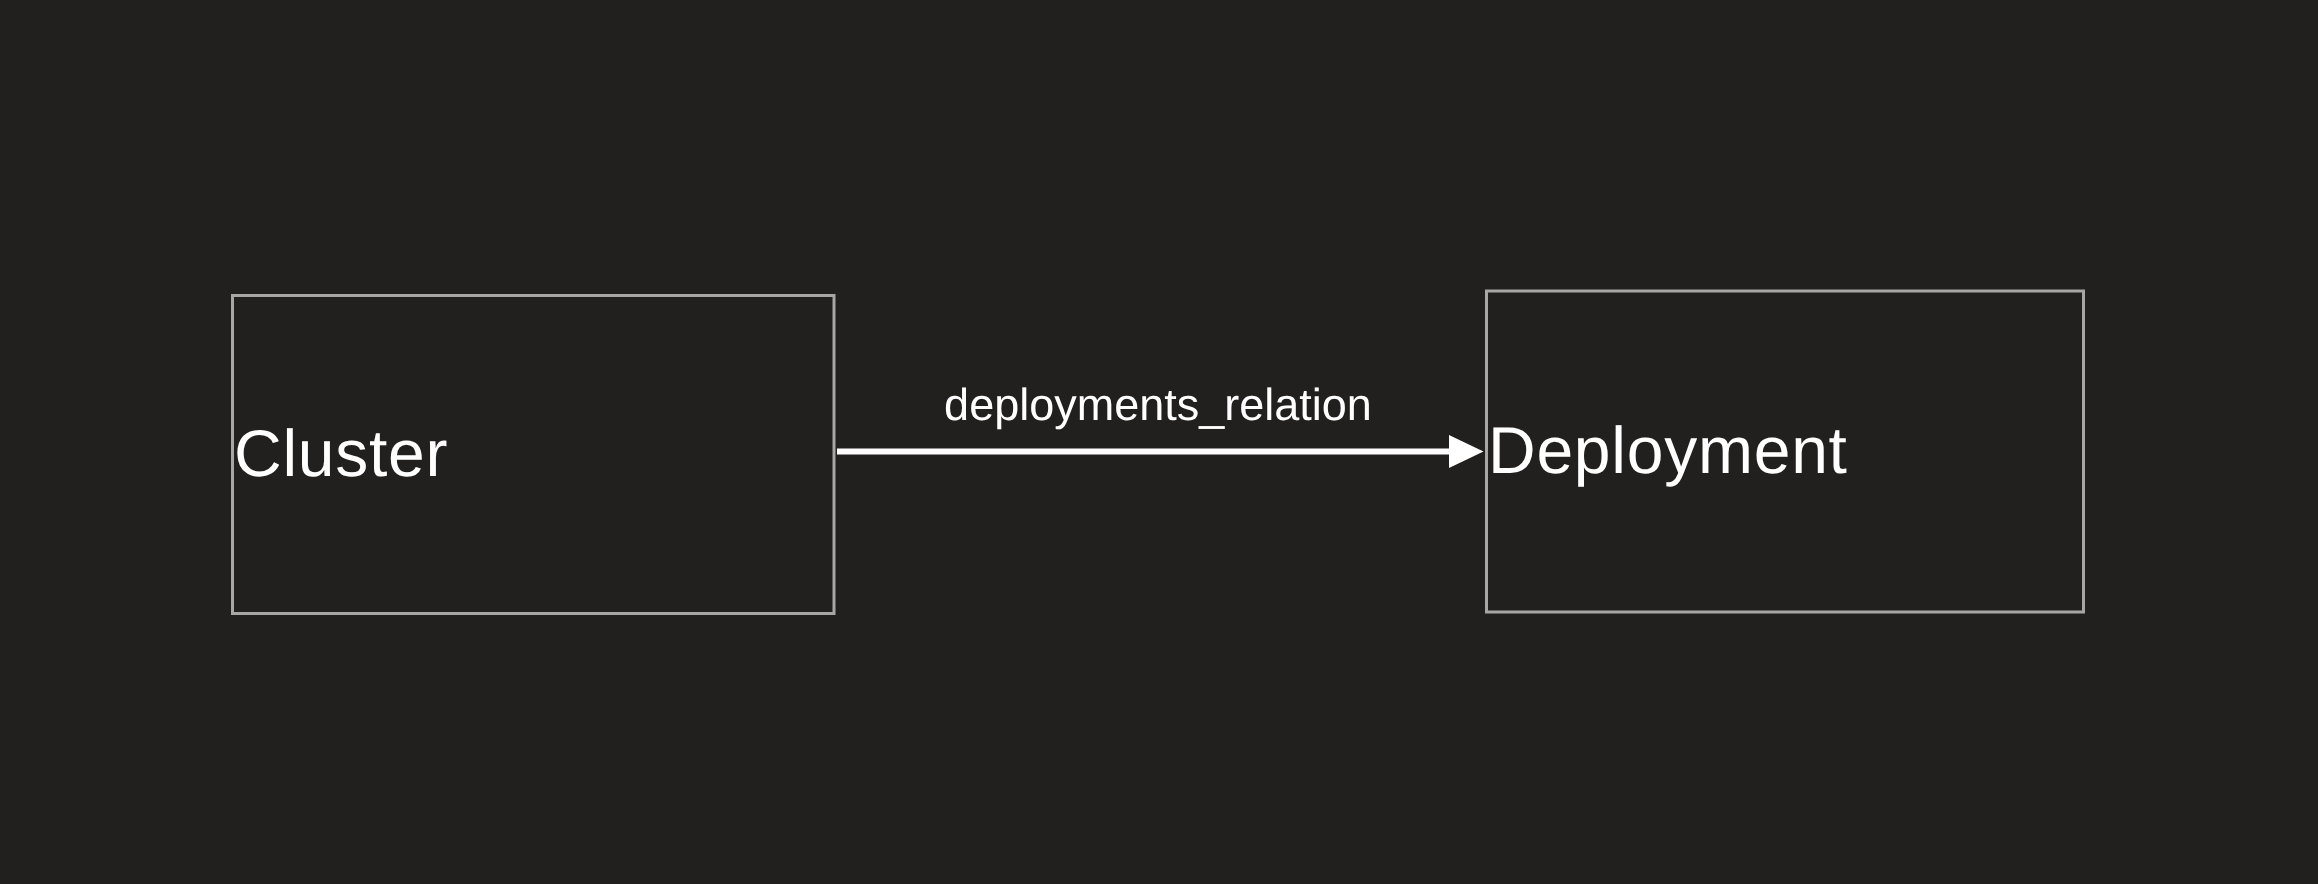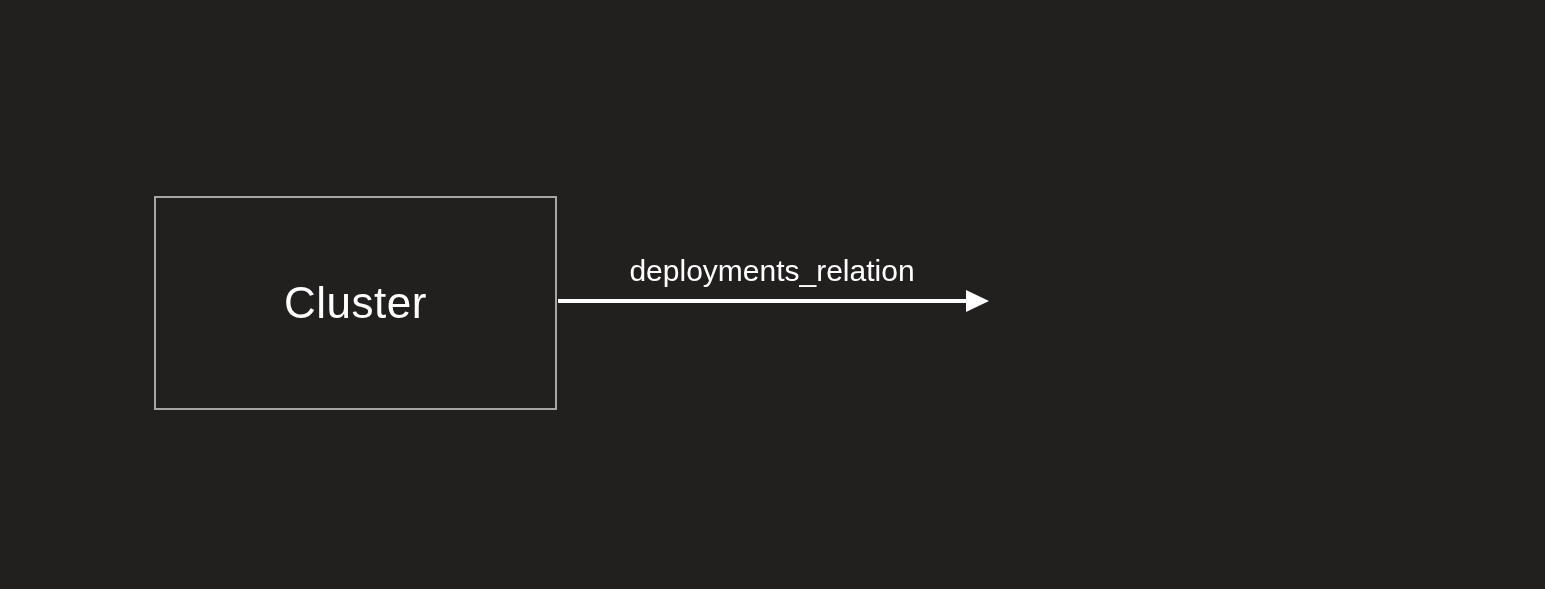--- a/index.html
+++ b/index.html
@@ -14,21 +14,20 @@
     position: absolute;
     left: 0; top: 0;
     width: 1545px; height: 589px;
   }
   .node {
     position: absolute;
     border: 2px solid #A8A5A5;
     background: transparent;
     display: flex;
     align-items: center;
-    justify-content: center;
   }
   .node-cluster {
     left: 154px; top: 196px;
     width: 403px; height: 214px;
   }
   .node-deployment {
     left: 990px; top: 193px;
     width: 400px; height: 216px;
   }
   .node-label {
@@ -65,14 +64,17 @@
     <span class="node-label">Cluster</span>
   </div>
 
   <svg class="edge-svg" viewBox="0 0 1545 589" xmlns="http://www.w3.org/2000/svg">
     <line x1="558" y1="301" x2="973" y2="301" stroke="#FFFFFF" stroke-width="4"></line>
     <polygon points="989,301 966,290 966,312" fill="#FFFFFF"></polygon>
   </svg>
 
   <div class="edge-label">deployments_relation</div>
 
+  <div class="node node-deployment">
+    <span class="node-label">Deployment</span>
+  </div>
 
 </div>
 
 </body></html>

